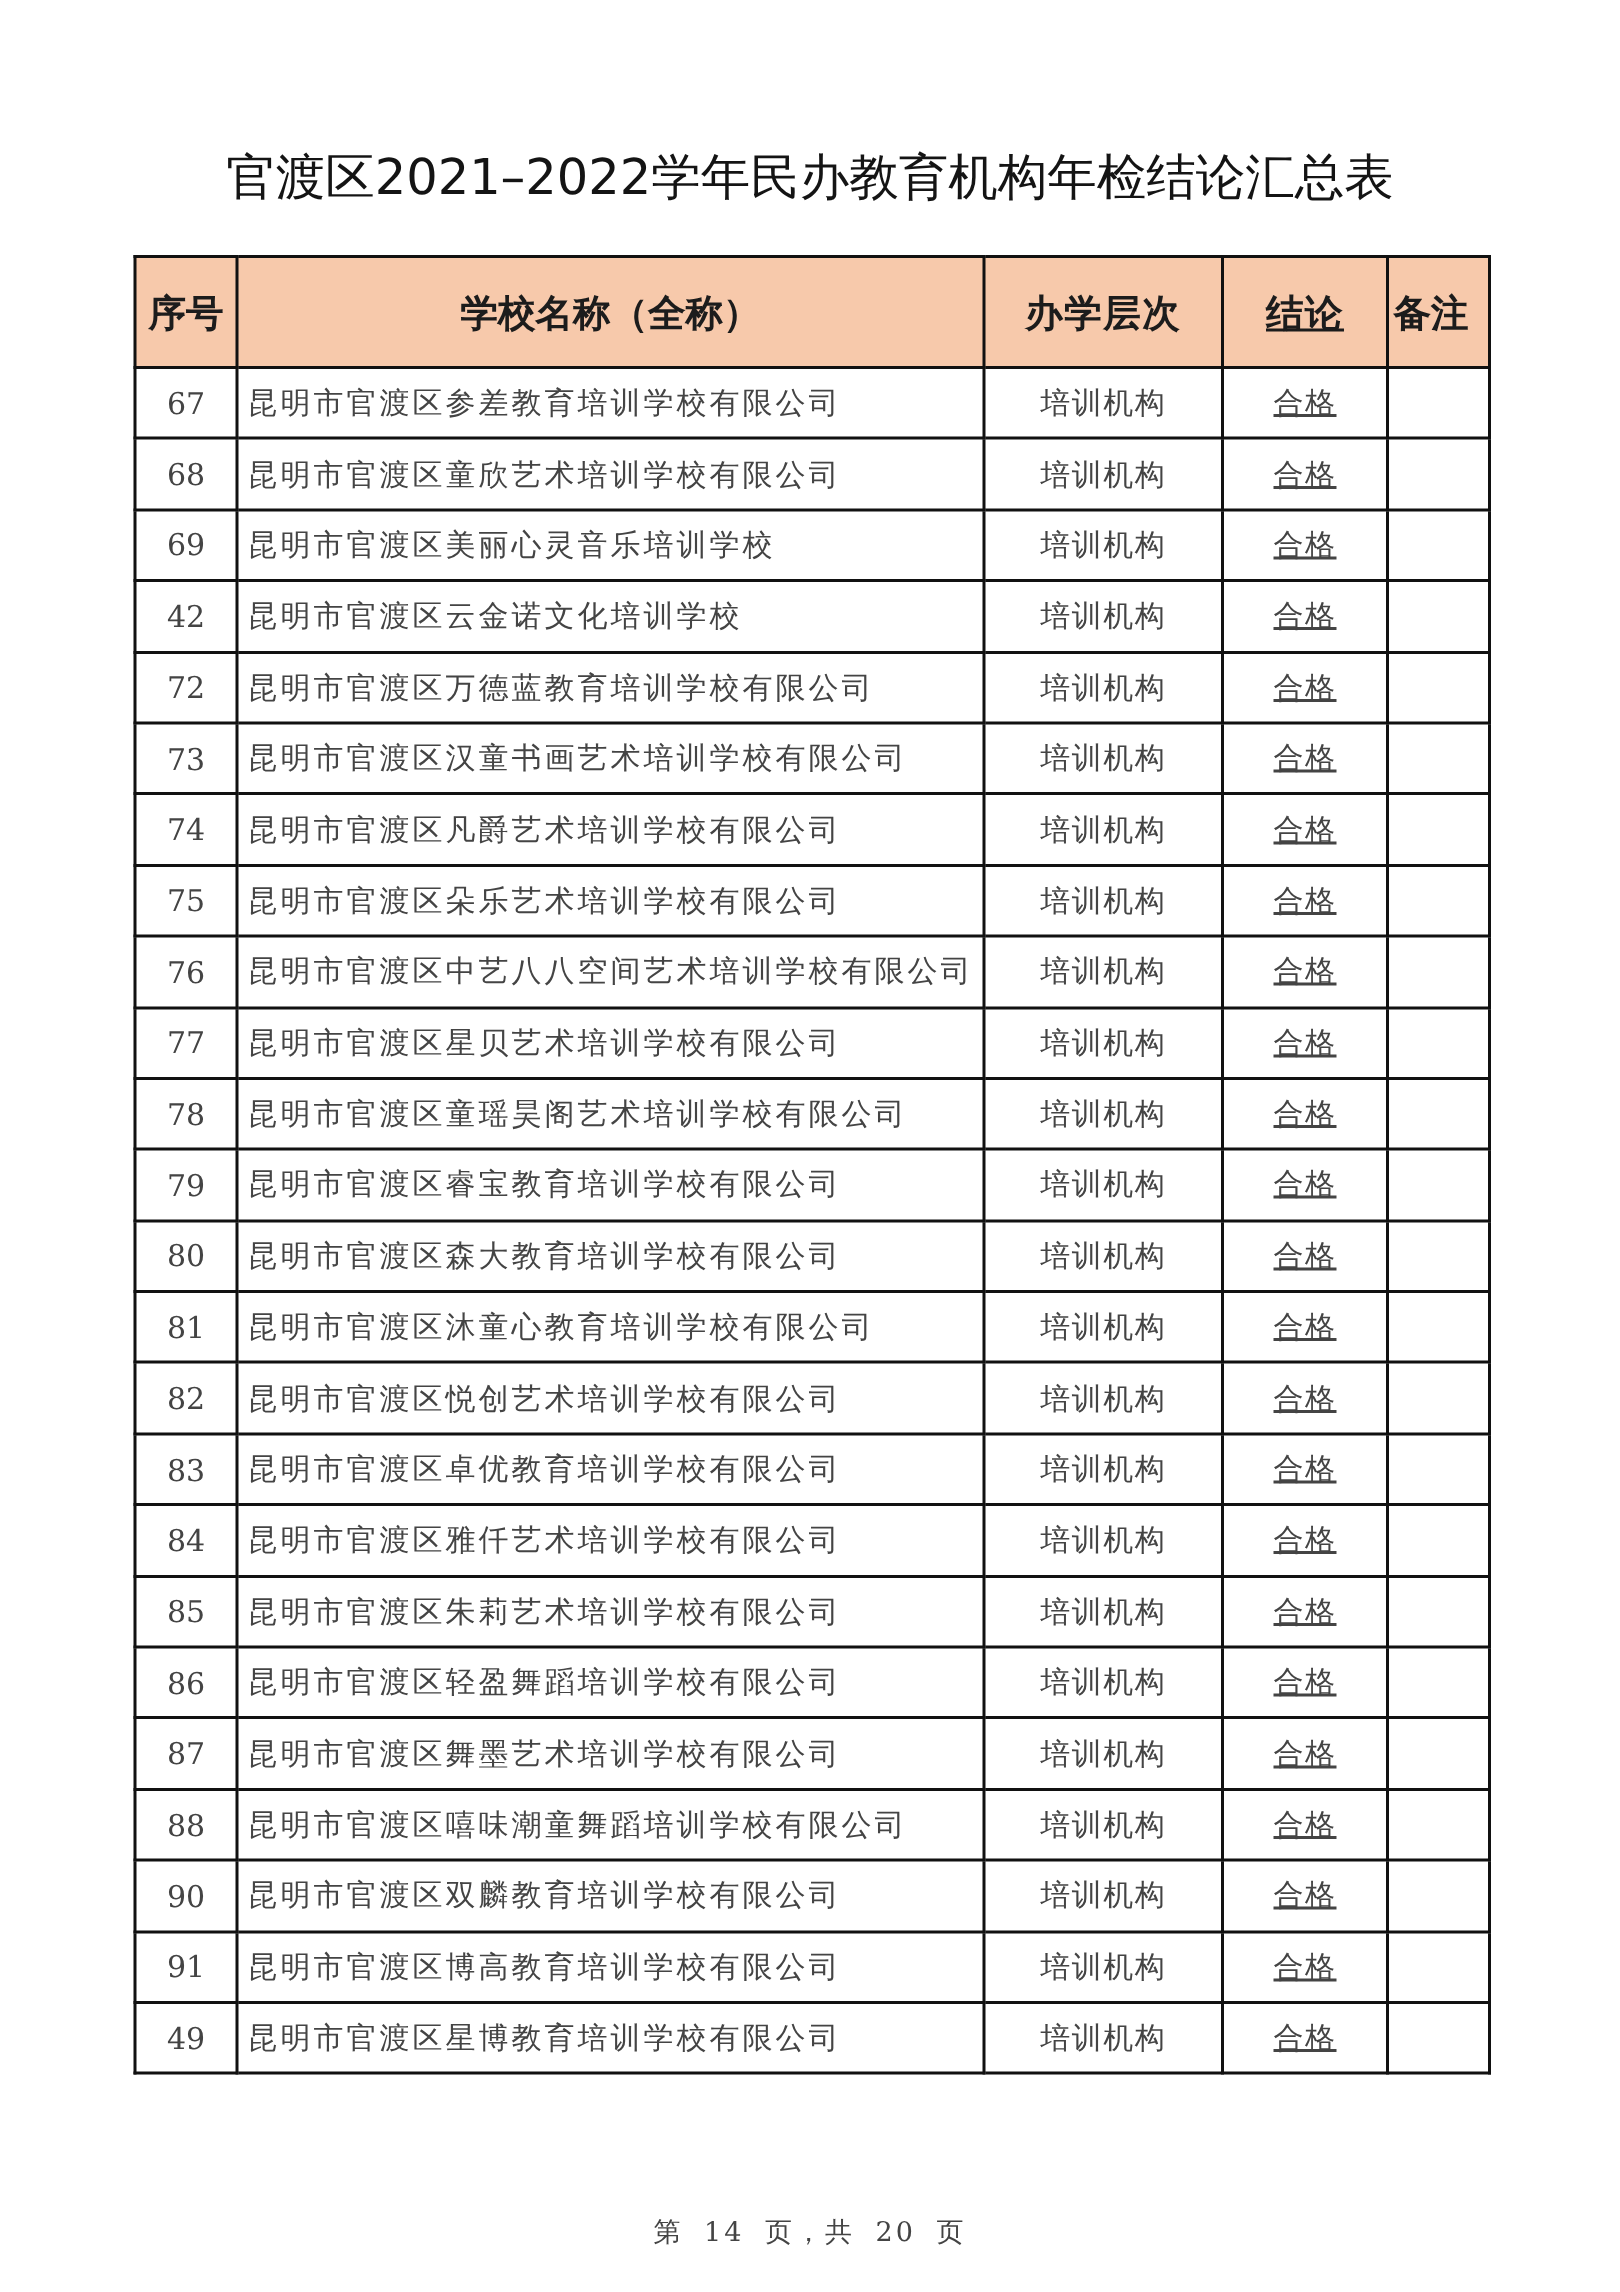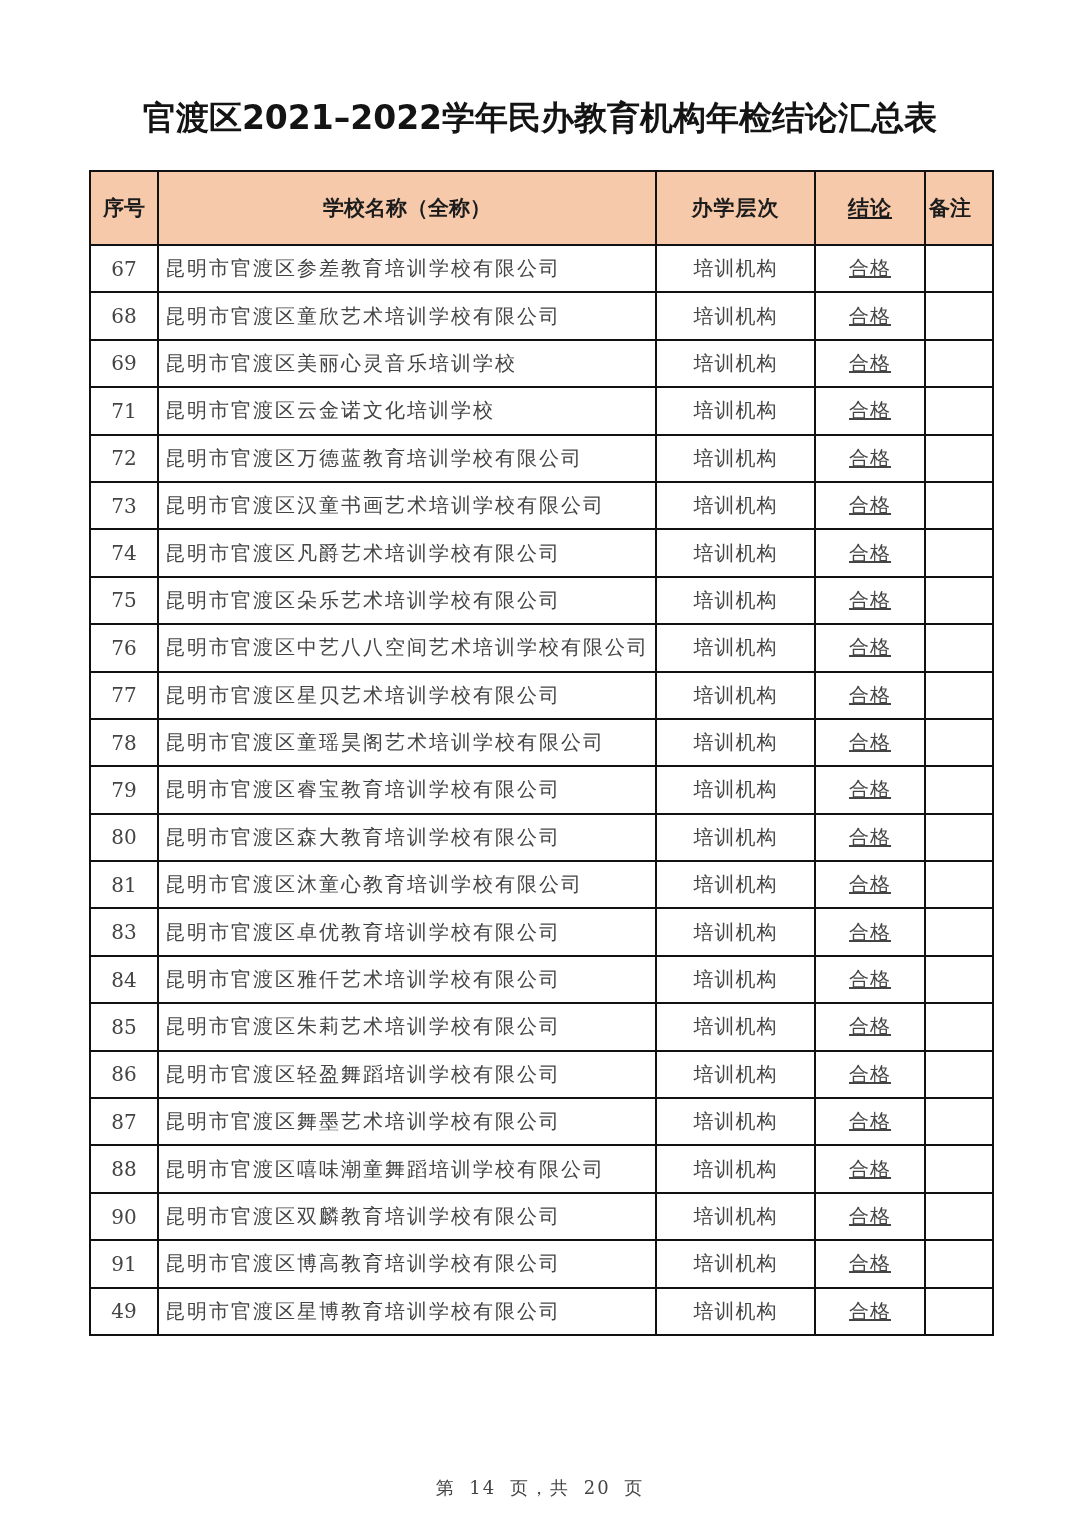--- a/index.html
+++ b/index.html
@@ -1,25 +1,25 @@
 <!DOCTYPE html>
 <html><head>
   <meta charset="utf-8">
   <style>
     html, body { margin: 0; padding: 0; background: #ffffff; }
     body { width: 1080px; height: 1528px; position: relative; overflow: hidden;
            font-family: "DejaVu Serif", "Liberation Serif", serif; color: #3a3a3a; }
     .title { position: absolute; left: 0; top: 96px; width: 1080px; text-align: center;
-             font-family: "DejaVu Sans", "Liberation Sans", sans-serif; font-weight: bold;
+             font-family: "DejaVu Sans", "Liberation Sans", sans-serif; font-weight: normal;
              font-size: 33px; color: #141414; letter-spacing: 0px; white-space: nowrap; }
     table.summary { position: absolute; left: 89px; top: 170px; border-collapse: collapse;
                     table-layout: fixed; width: 901px; }
     table.summary th, table.summary td { border: 2px solid #111; padding: 0; }
     table.summary th { background: #f7c9ab; height: 72px; font-family: "DejaVu Sans", "Liberation Sans", sans-serif;
-                       font-weight: bold; font-size: 21px; color: #1c1c1c; }
+                       font-weight: bold; font-size: 25px; color: #1c1c1c; }
     table.summary td { height: 45.4px; font-size: 20px; color: #444; }
     .c-no { width: 66px; text-align: center; }
     .c-name { width: 496px; text-align: left; padding-left: 6px !important; letter-spacing: 2px; white-space: nowrap; }
     th.c-name { text-align: center; padding-left: 0 !important; letter-spacing: 0; }
     .c-level { width: 157px; text-align: center; letter-spacing: 1px; }
     .c-result { width: 108px; text-align: center; letter-spacing: 1px; text-decoration: underline; }
     .c-note { width: 63px; text-align: center; }
     th.c-note { text-align: left; padding-left: 3px !important; margin-left: 16px; }
     .footer { position: absolute; left: 0; top: 1476px; width: 1080px; text-align: center;
               font-size: 18px; color: #444; letter-spacing: 2px; word-spacing: 6px; }
@@ -55,21 +55,21 @@
         <td class="c-note"></td>
       </tr>
       <tr>
         <td class="c-no">69</td>
         <td class="c-name">昆明市官渡区美丽心灵音乐培训学校</td>
         <td class="c-level">培训机构</td>
         <td class="c-result">合格</td>
         <td class="c-note"></td>
       </tr>
       <tr>
-        <td class="c-no">71</td>
+        <td class="c-no">42</td>
         <td class="c-name">昆明市官渡区云金诺文化培训学校</td>
         <td class="c-level">培训机构</td>
         <td class="c-result">合格</td>
         <td class="c-note"></td>
       </tr>
       <tr>
         <td class="c-no">72</td>
         <td class="c-name">昆明市官渡区万德蓝教育培训学校有限公司</td>
         <td class="c-level">培训机构</td>
         <td class="c-result">合格</td>
@@ -132,20 +132,27 @@
         <td class="c-note"></td>
       </tr>
       <tr>
         <td class="c-no">81</td>
         <td class="c-name">昆明市官渡区沐童心教育培训学校有限公司</td>
         <td class="c-level">培训机构</td>
         <td class="c-result">合格</td>
         <td class="c-note"></td>
       </tr>
       <tr>
+        <td class="c-no">82</td>
+        <td class="c-name">昆明市官渡区悦创艺术培训学校有限公司</td>
+        <td class="c-level">培训机构</td>
+        <td class="c-result">合格</td>
+        <td class="c-note"></td>
+      </tr>
+      <tr>
         <td class="c-no">83</td>
         <td class="c-name">昆明市官渡区卓优教育培训学校有限公司</td>
         <td class="c-level">培训机构</td>
         <td class="c-result">合格</td>
         <td class="c-note"></td>
       </tr>
       <tr>
         <td class="c-no">84</td>
         <td class="c-name">昆明市官渡区雅仟艺术培训学校有限公司</td>
         <td class="c-level">培训机构</td>

